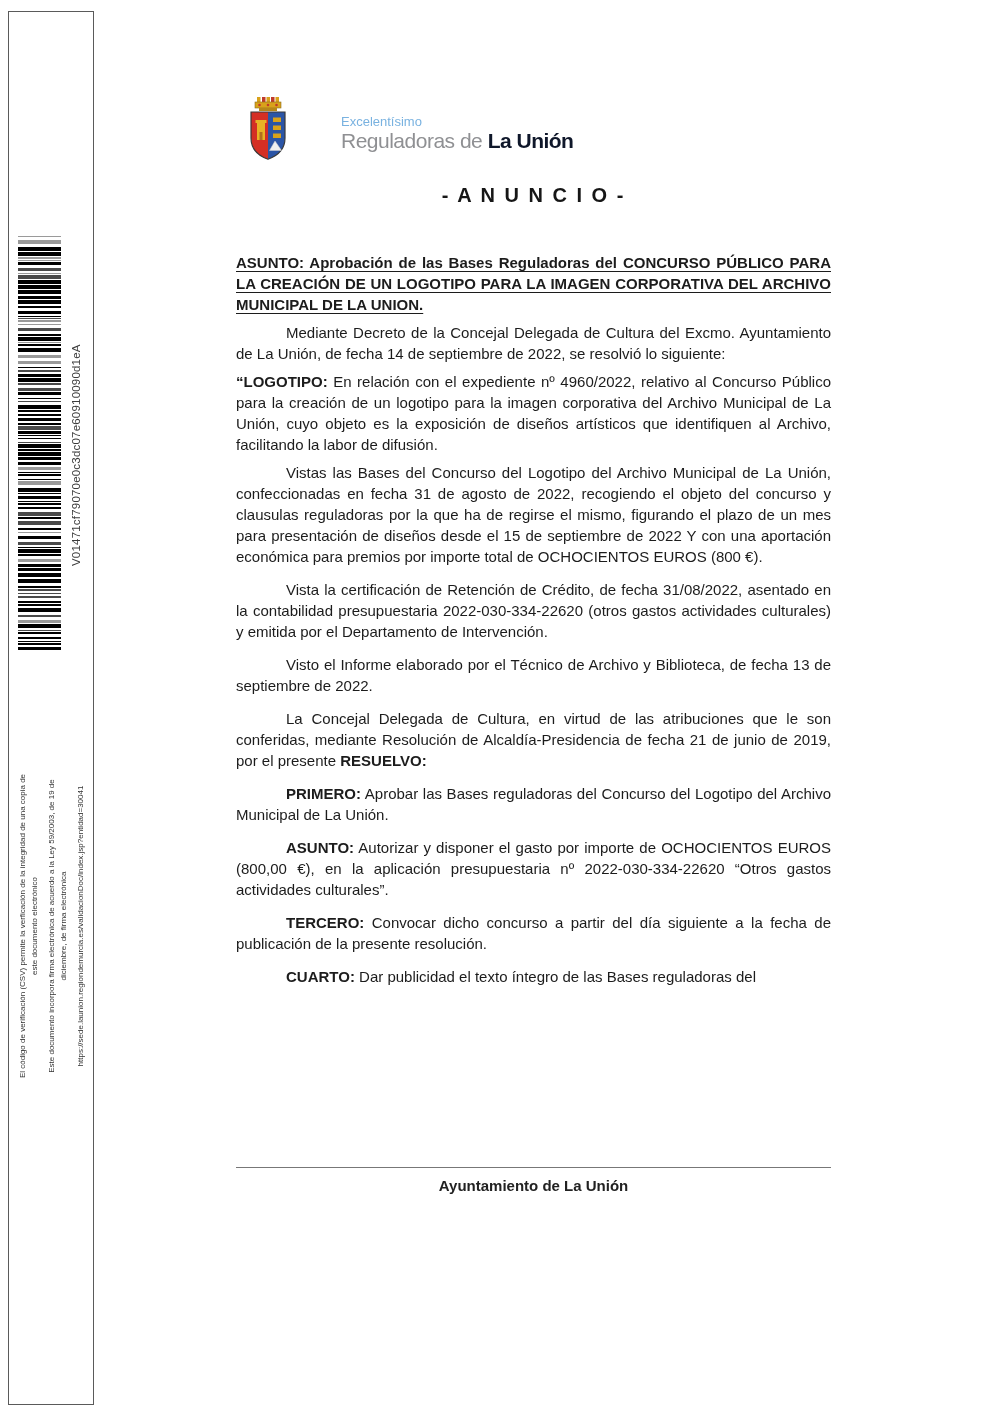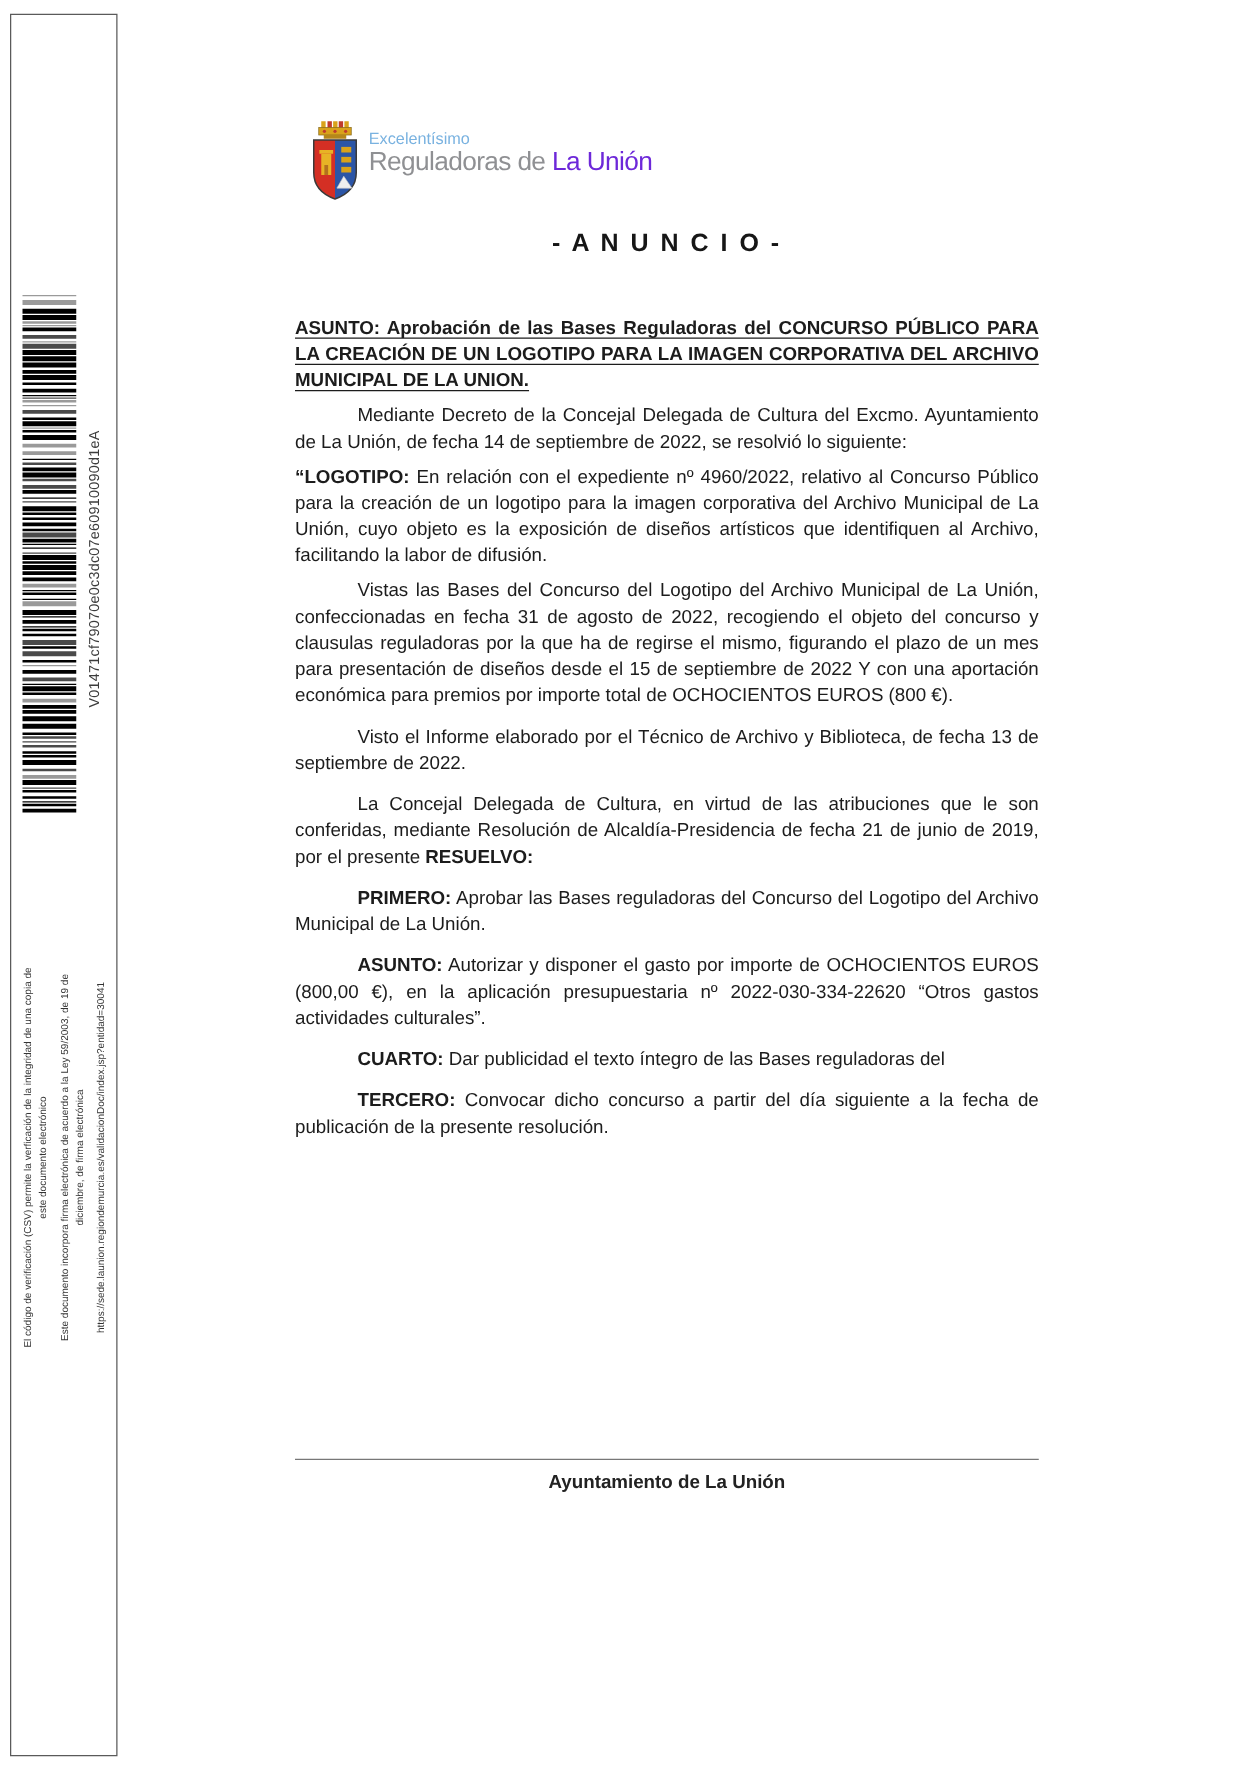--- a/index.html
+++ b/index.html
@@ -23,26 +23,26 @@
     line-height:26px;
   }
   .legal-rot-wrap{position:absolute;left:8px;top:684px;width:68px;height:460px;}
   .legal-rot{
     position:absolute;left:0;top:0;width:460px;height:68px;
     transform-origin:0 0;transform:translateY(460px) rotate(-90deg);
     font-size:8px;line-height:12px;color:#333;text-align:center;
   }
   .legal-rot .gap{margin-bottom:5px;}
   
-  .logo{position:absolute;left:247px;top:96px;display:flex;align-items:flex-start;}
+  .logo{position:absolute;left:247px;top:96px;display:flex;align-items:center;gap:46px;}
   .crest{width:42px;height:66px;flex:0 0 auto;}
   .logo-text{margin-left:6px;padding-top:8px;}
   .logo-small{font-size:13px;color:#79b2e0;line-height:14px;}
   .logo-big{font-size:21px;line-height:23px;letter-spacing:-.5px;color:#8f9093;}
-  .logo-big .blue{color:#6d28d9;}
+  .logo-big .blue{color:#0f172a;font-weight:bold;}
   
   .doc-title{
     position:absolute;left:236px;top:184px;width:595px;text-align:center;
     font-size:20px;font-weight:bold;letter-spacing:2px;color:#161616;
   }
   .body-col{position:absolute;left:236px;top:252px;width:595px;}
   .para{
     margin:0 0 7px 0;font-size:15px;line-height:21px;text-align:justify;
   }
   .para.indent{text-indent:50px;}
@@ -206,23 +206,24 @@
   </div>
 </div>
 
 <div class="doc-title">- A N U N C I O -</div>
 
 <div class="body-col">
   <p class="para asunto"><span>ASUNTO: Aprobación de las Bases Reguladoras del CONCURSO PÚBLICO PARA LA CREACIÓN DE UN LOGOTIPO PARA LA IMAGEN CORPORATIVA DEL ARCHIVO MUNICIPAL DE LA UNION.</span></p>
   <p class="para indent"><span>Mediante Decreto de la Concejal Delegada de Cultura del Excmo. Ayuntamiento de La Unión, de fecha 14 de septiembre de 2022, se resolvió lo siguiente:</span></p>
   <p class="para"><strong>“LOGOTIPO:</strong><span> En relación con el expediente nº 4960/2022, relativo al Concurso Público para la creación de un logotipo para la imagen corporativa del Archivo Municipal de La Unión, cuyo objeto es la exposición de diseños artísticos que identifiquen al Archivo, facilitando la labor de difusión.</span></p>
   <p class="para indent"><span>Vistas las Bases del Concurso del Logotipo del Archivo Municipal de La Unión, confeccionadas en fecha 31 de agosto de 2022, recogiendo el objeto del concurso y clausulas reguladoras por la que ha de regirse el mismo, figurando el plazo de un mes para presentación de diseños desde el 15 de septiembre de 2022 Y con una aportación económica para premios por importe total de OCHOCIENTOS EUROS (800 €).</span></p>
+  <p class="para indent spaced"><span>Vista la certificación de Retención de Crédito, de fecha 31/08/2022, asentado en la contabilidad presupuestaria 2022-030-334-22620 (otros gastos actividades culturales) y emitida por el Departamento de Intervención.</span></p>
   <p class="para indent spaced"><span>Visto el Informe elaborado por el Técnico de Archivo y Biblioteca, de fecha 13 de septiembre de 2022.</span></p>
   <p class="para indent spaced"><span>La Concejal Delegada de Cultura, en virtud de las atribuciones que le son conferidas, mediante Resolución de Alcaldía-Presidencia de fecha 21 de junio de 2019, por el presente </span><strong>RESUELVO:</strong></p>
   <p class="para indent spaced"><strong>PRIMERO:</strong><span> Aprobar las Bases reguladoras del Concurso del Logotipo del Archivo Municipal de La Unión.</span></p>
   <p class="para indent spaced"><strong>ASUNTO:</strong><span> Autorizar y disponer el gasto por importe de OCHOCIENTOS EUROS (800,00 €), en la aplicación presupuestaria nº 2022-030-334-22620 “Otros gastos actividades culturales”.</span></p>
+  <p class="para indent spaced"><strong>TERCERO:</strong><span> Convocar dicho concurso a partir del día siguiente a la fecha de publicación de la presente resolución.</span></p>
   <p class="para indent spaced"><strong>CUARTO:</strong><span> Dar publicidad el texto íntegro de las Bases reguladoras del</span></p>
-  <p class="para indent spaced"><strong>TERCERO:</strong><span> Convocar dicho concurso a partir del día siguiente a la fecha de publicación de la presente resolución.</span></p>
 </div>
 
 <div class="footer">
   <div class="footer-org">Ayuntamiento de La Unión</div>
 </div>
 
 </body></html>

